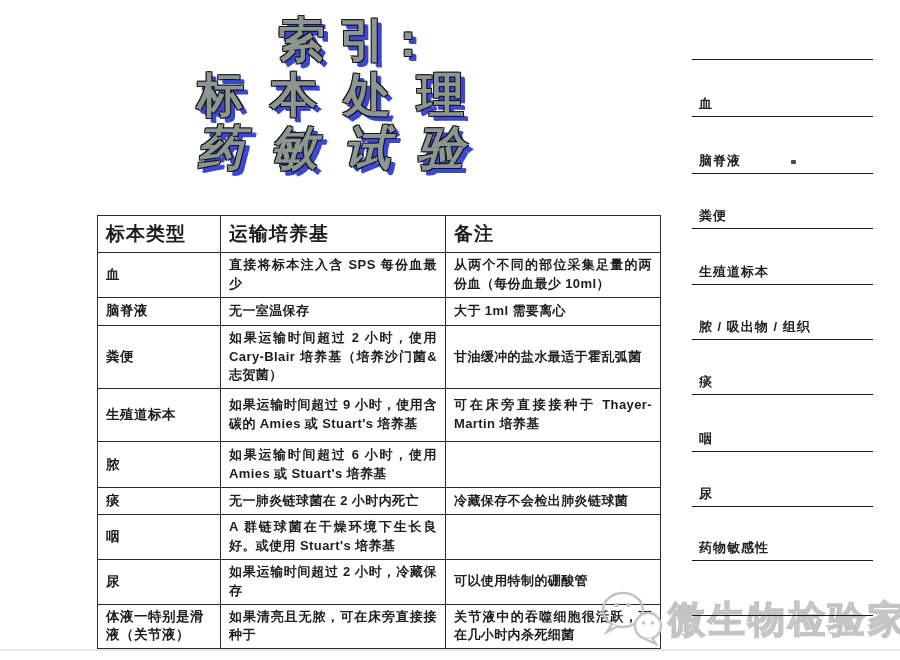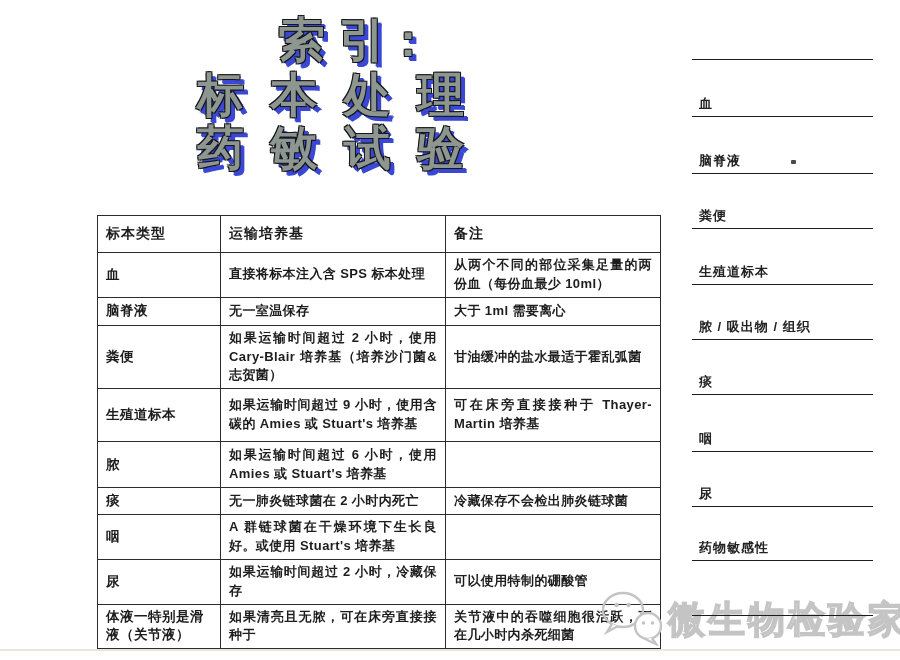--- a/index.html
+++ b/index.html
@@ -23,39 +23,39 @@
     text-shadow:
       -1px -1px 0 var(--title-outline),
        1px -1px 0 var(--title-outline),
       -1px  1px 0 var(--title-outline),
        1px  1px 0 var(--title-outline),
        4px  4px 0 var(--title-shadow),
        5px  5px 0 var(--title-shadow);
   }
   .title-l1{left:278px;top:16px;letter-spacing:0.30em;}
   .title-l2{left:197px;top:71px;letter-spacing:0.56em;}
-  .title-l3{left:197px;top:124px;letter-spacing:0.56em;}
+  .title-l3{left:197px;top:124px;letter-spacing:0.56em;font-style:italic;}
   
   .spec-table{
     position:absolute;left:97px;top:215px;width:563px;
     border-collapse:collapse;table-layout:fixed;
   }
   .spec-table col.c1{width:123px;}
   .spec-table col.c2{width:225px;}
   .spec-table col.c3{width:215px;}
   .spec-table th,.spec-table td{
     border:1.6px solid var(--table-border);
     vertical-align:middle;
     font-weight:bold;
     padding:3px 8px;
     overflow:hidden;
   }
   .spec-table thead tr{height:37px;}
   .spec-table th{
-    font-size:14px;text-align:left;letter-spacing:1px;
+    font-size:19px;text-align:left;letter-spacing:1px;
   }
   .cell-type{font-size:13.5px;letter-spacing:0.5px;}
   .cell-medium,.cell-note{
     font-size:13px;line-height:1.45;text-align:justify;letter-spacing:0.4px;
   }
   
   .sidebar-item{
     position:absolute;left:692px;width:181px;height:25px;
     border-bottom:1.8px solid var(--line-color);
     z-index:3;
@@ -104,21 +104,21 @@
     <thead>
         <tr id="table-header-row">
           <th>标本类型</th>
           <th>运输培养基</th>
           <th>备注</th>
         </tr>
       </thead>
     <tbody id="table-body">
         <tr style="height: 44px;">
           <td class="cell-type">血</td>
-          <td class="cell-medium">直接将标本注入含 SPS 标本处理</td>
+          <td class="cell-medium">直接将标本注入含 SPS 每份血最少</td>
           <td class="cell-note">从两个不同的部位采集足量的两份血（每份血最少 10ml）</td>
         </tr>
         <tr style="height: 28px;">
           <td class="cell-type">脑脊液</td>
           <td class="cell-medium">无一室温保存</td>
           <td class="cell-note">大于 1ml 需要离心</td>
         </tr>
         <tr style="height: 60px;">
           <td class="cell-type">粪便</td>
           <td class="cell-medium">如果运输时间超过 2 小时，使用 Cary-Blair 培养基（培养沙门菌&amp;志贺菌）</td>

